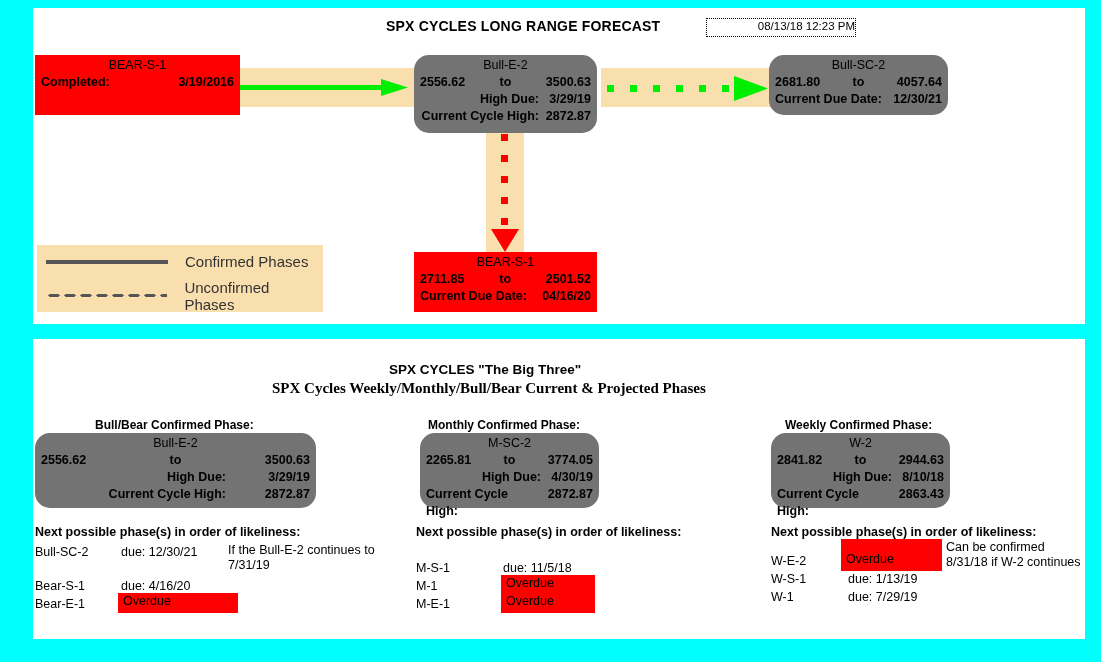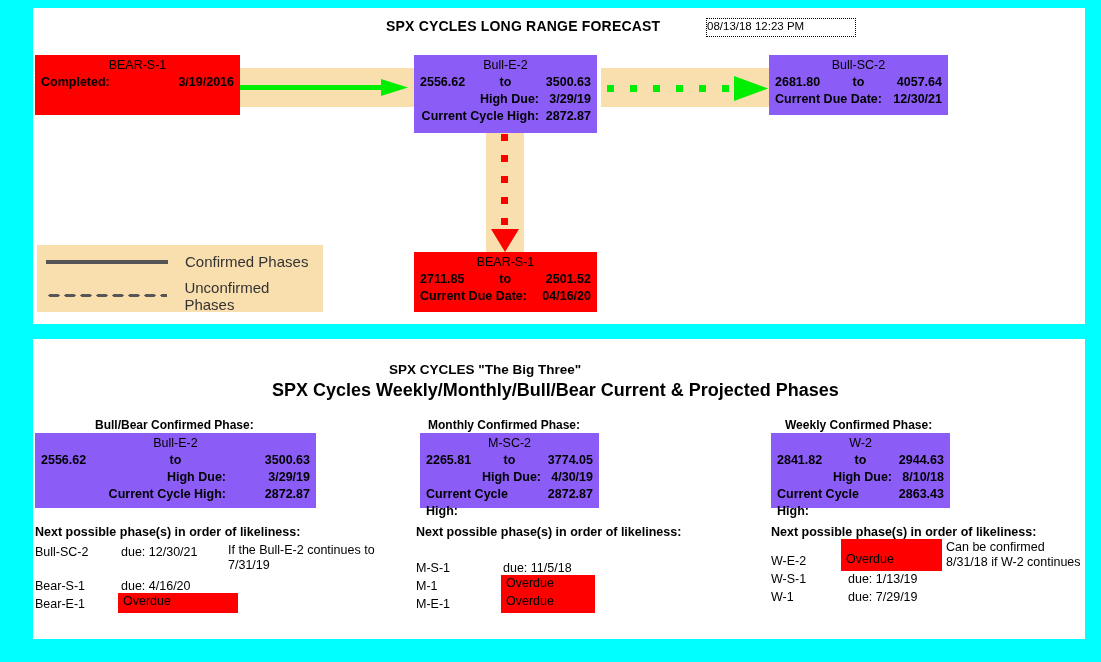--- a/index.html
+++ b/index.html
@@ -28,21 +28,21 @@
 
   
   .box {
     position: absolute;
     box-sizing: border-box;
     font-size: 12.5px;
     color: #000000;
     line-height: 17px;
     padding: 2px 6px;
   }
-  .box.green { background: #8b5cf6; }
+  .box.green { background: #737373; border-radius: 15px; }
   .box.red   { background: #ff0000; }
   .box .title { text-align: center; }
   .row2 {
     display: flex;
     justify-content: space-between;
     align-items: baseline;
     font-weight: bold;
   }
   .row2 .mid { flex: 1; text-align: center; }
 
@@ -52,27 +52,27 @@
     font-weight: bold;
     color: #000000;
     white-space: nowrap;
   }
   #main-title { left: 386px; top: 18px; font-size: 14px; letter-spacing: .2px; }
   #date-field {
     position: absolute;
     left: 706px; top: 18px; width: 148px; height: 17px;
     border: 1px dotted #000000;
     font-size: 11.5px;
-    text-align: left;
+    text-align: right;
     line-height: 15px;
     background: #ffffff;
     color: #000000;
   }
   #bt1 { left: 389px; top: 362px; font-size: 13.5px; }
-  #bt2 { left: 272px; top: 380px; font-size: 18px; }
+  #bt2 { left: 272px; top: 380px; font-size: 15px; font-family: Liberation Serif, serif; }
 
   .colhdr {
     position: absolute;
     font-weight: bold;
     font-size: 12px;
     color: #000000;
     white-space: nowrap;
   }
   .nextlbl {
     position: absolute;

